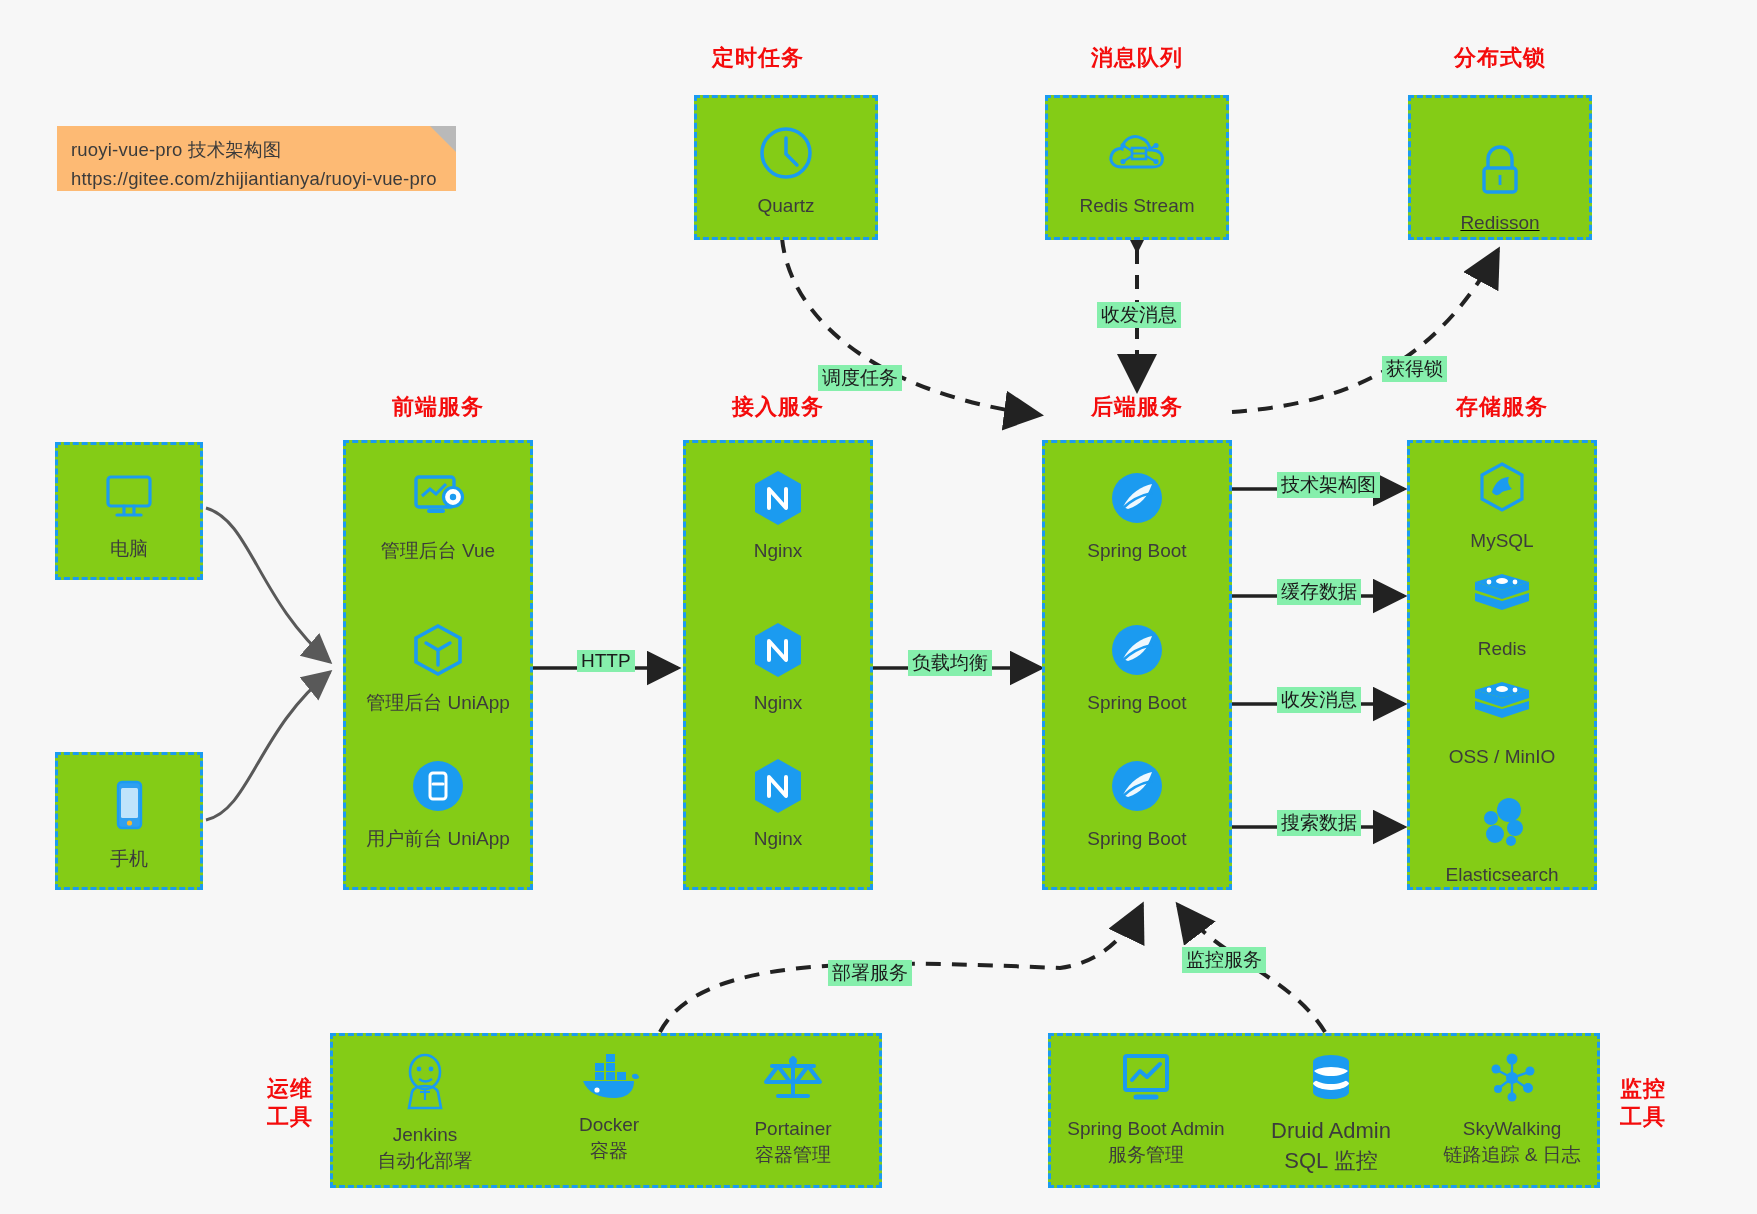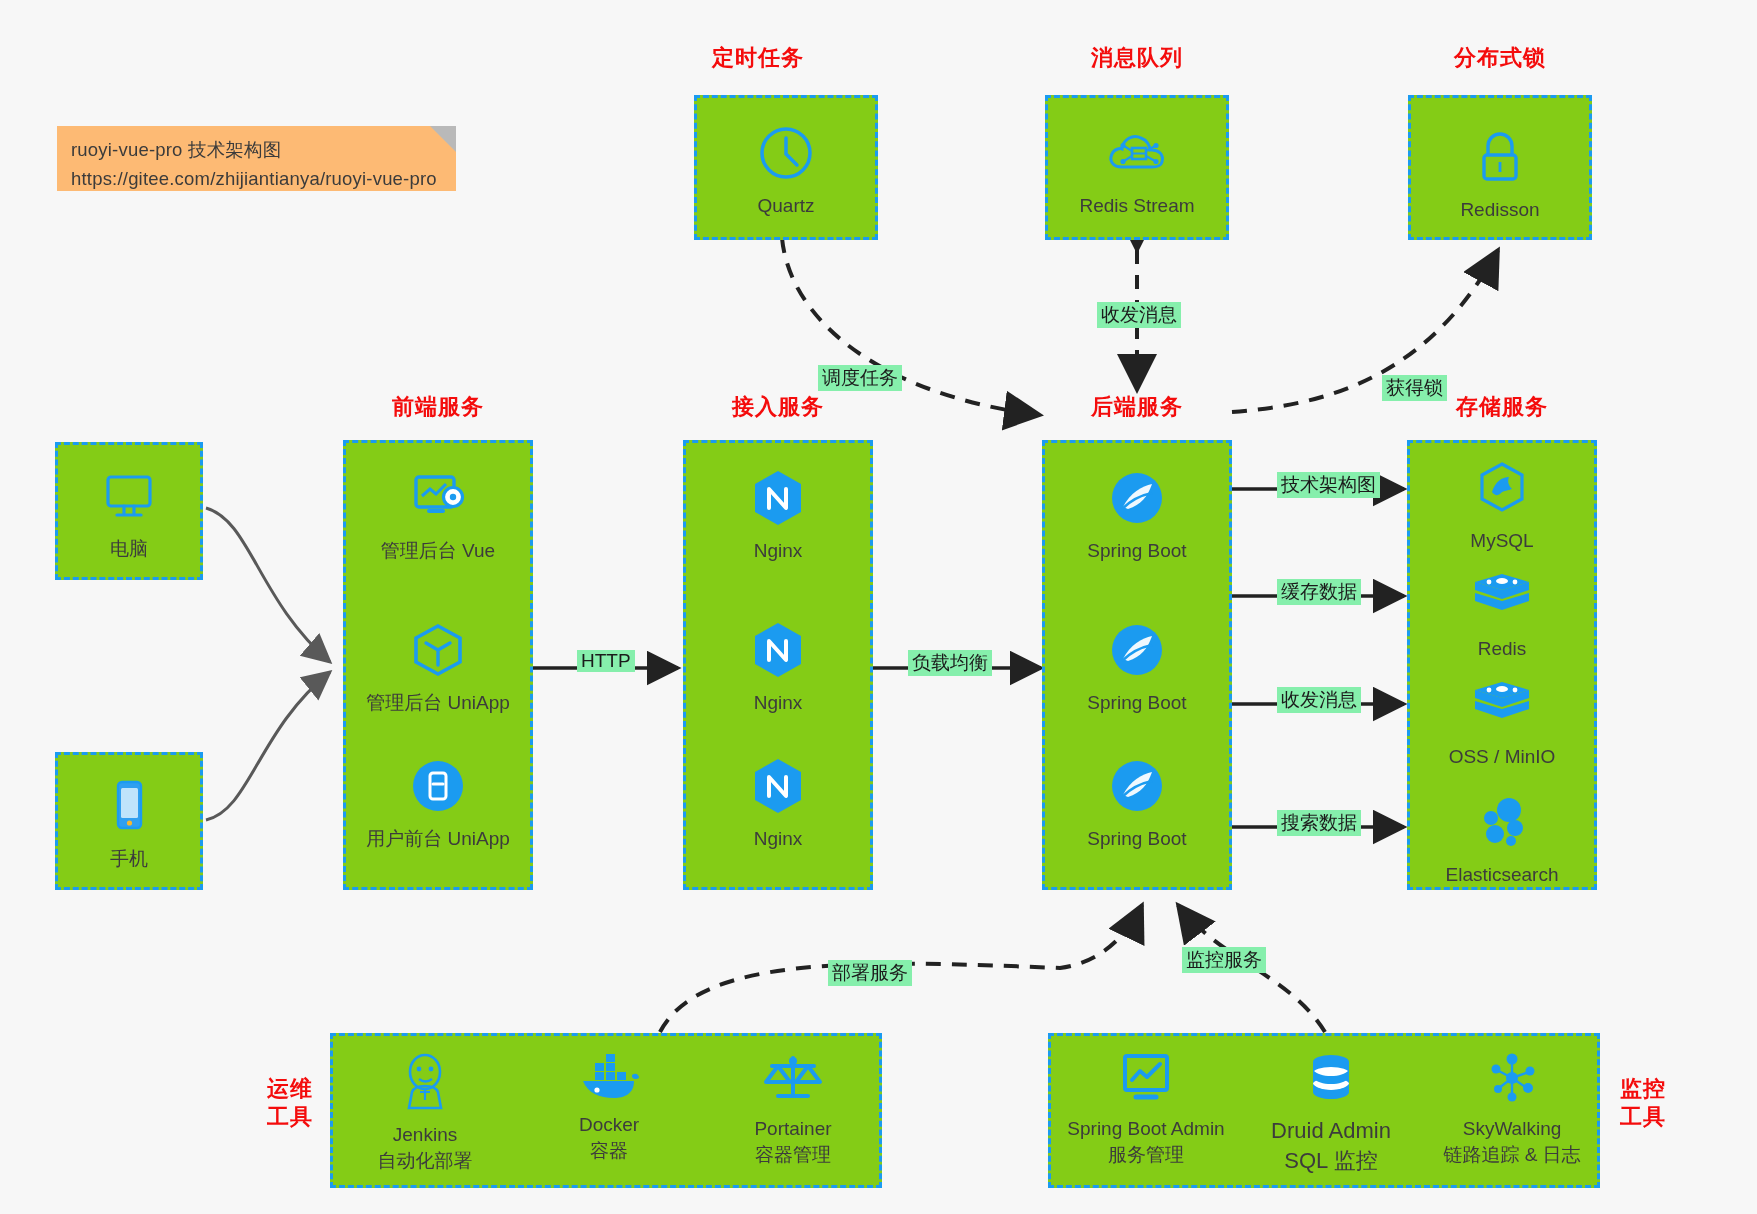--- a/index.html
+++ b/index.html
@@ -90,21 +90,21 @@
     <path d="M1232,704 L1404,704" fill="none" stroke="#222" stroke-width="3.5" marker-end="url(#arrB)"></path>
     <path d="M1232,827 L1404,827" fill="none" stroke="#222" stroke-width="3.5" marker-end="url(#arrB)"></path>
 
     <path d="M660,1032 C700,955 860,960 1060,968 C1105,962 1130,930 1142,905" fill="none" stroke="#222" stroke-width="4" stroke-dasharray="15,11" marker-end="url(#arrB)"></path>
 
     <path d="M1325,1032 C1290,975 1220,960 1178,905" fill="none" stroke="#222" stroke-width="4" stroke-dasharray="15,11" marker-end="url(#arrB)"></path>
   </svg>
 
   <div class="abs elabel" style="left:818px;top:365px;">调度任务</div>
   <div class="abs elabel" style="left:1097px;top:302px;">收发消息</div>
-  <div class="abs elabel" style="left:1382px;top:375px;">获得锁</div>
+  <div class="abs elabel" style="left:1382px;top:356px;">获得锁</div>
   <div class="abs elabel" style="left:577px;top:650px;">HTTP</div>
   <div class="abs elabel" style="left:908px;top:650px;">负载均衡</div>
   <div class="abs elabel" style="left:1277px;top:472px;">技术架构图</div>
   <div class="abs elabel" style="left:1277px;top:579px;">缓存数据</div>
   <div class="abs elabel" style="left:1277px;top:687px;">收发消息</div>
   <div class="abs elabel" style="left:1277px;top:810px;">搜索数据</div>
   <div class="abs elabel" style="left:828px;top:960px;">部署服务</div>
   <div class="abs elabel" style="left:1182px;top:947px;">监控服务</div>
 
   <div class="abs gcap" style="left:663px;top:43px;width:190px;">定时任务</div>
@@ -133,21 +133,21 @@
           <circle cx="17" cy="18.5" r="2.6" fill="#1b9bf0"></circle>
             <circle cx="17" cy="34.5" r="2.6" fill="#1b9bf0"></circle>
         </svg>
       </div>
       <div class="lbl">Redis Stream</div>
     </div>
   </div>
 
   <div class="abs gcap" style="left:1405px;top:43px;width:190px;">分布式锁</div>
   <div class="abs dbox" style="left:1408px;top:95px;width:184px;height:145px;">
-    <div class="node" style="top:28px;">
+    <div class="node" style="top:41px;text-decoration:underline;">
       <div class="ic">
         <svg width="52" height="56" viewBox="0 0 52 56">
           <path d="M14 26 L14 17 a12 12 0 0 1 24 0 L38 26" fill="none" stroke="#1b9bf0" stroke-width="3.4"></path>
           <rect x="10" y="26" width="32" height="24" rx="3" fill="none" stroke="#1b9bf0" stroke-width="3.4"></rect>
           <path d="M26 33 L26 43" stroke="#1b9bf0" stroke-width="2.8"></path>
         </svg>
       </div>
       <div class="lbl">Redisson</div>
     </div>
   </div>

